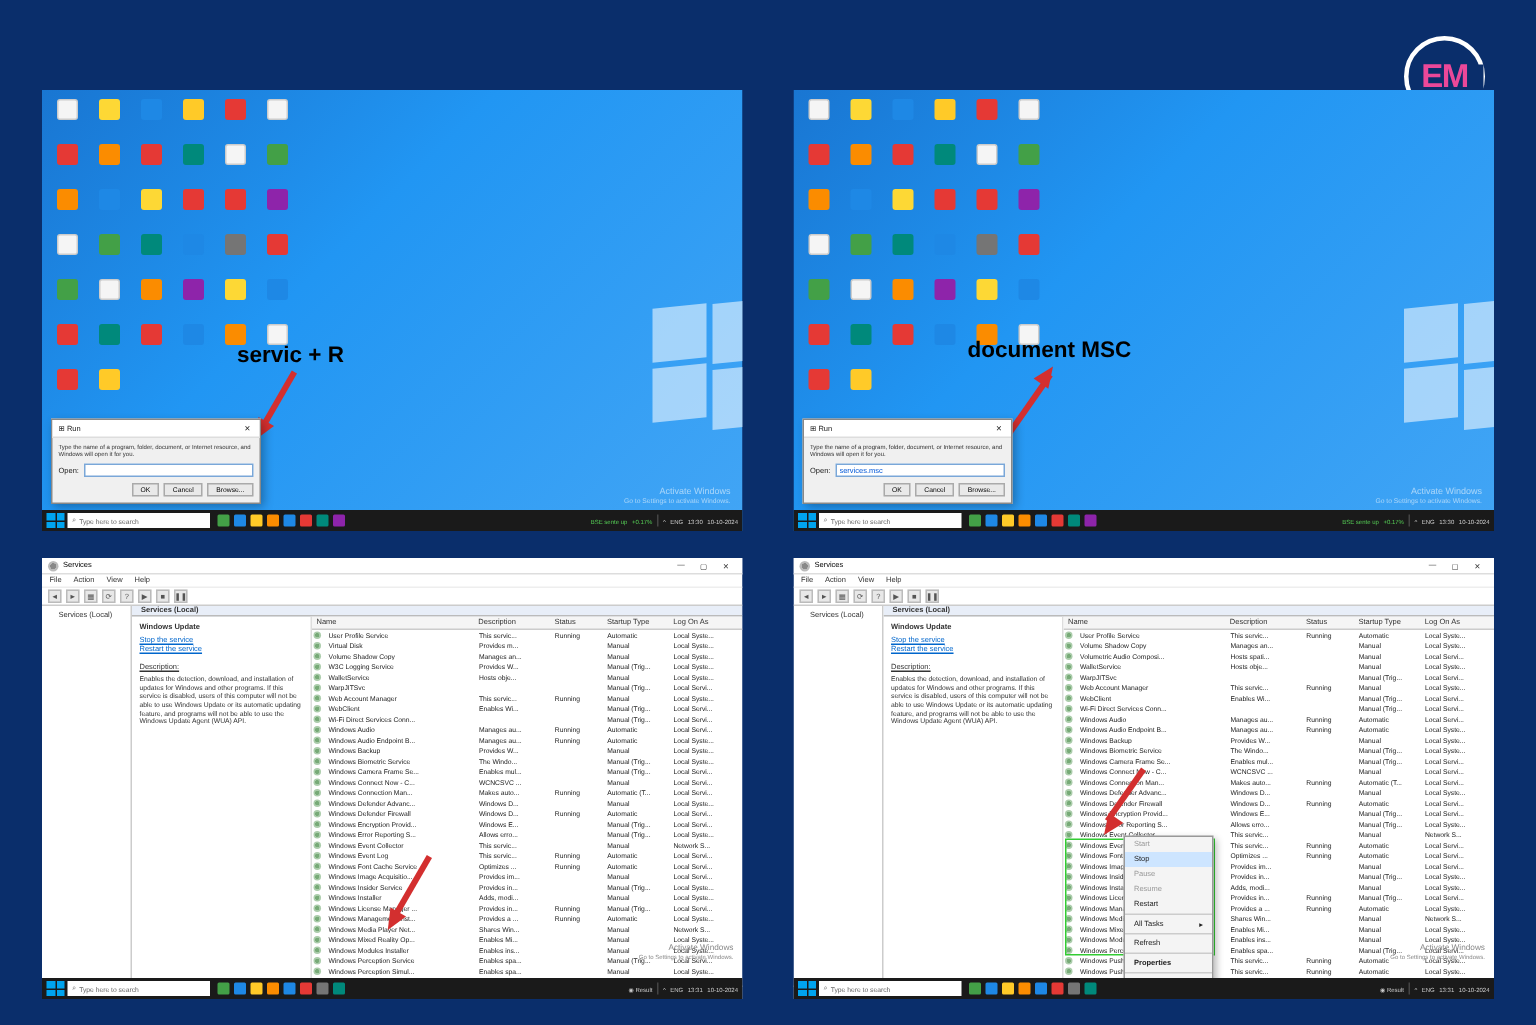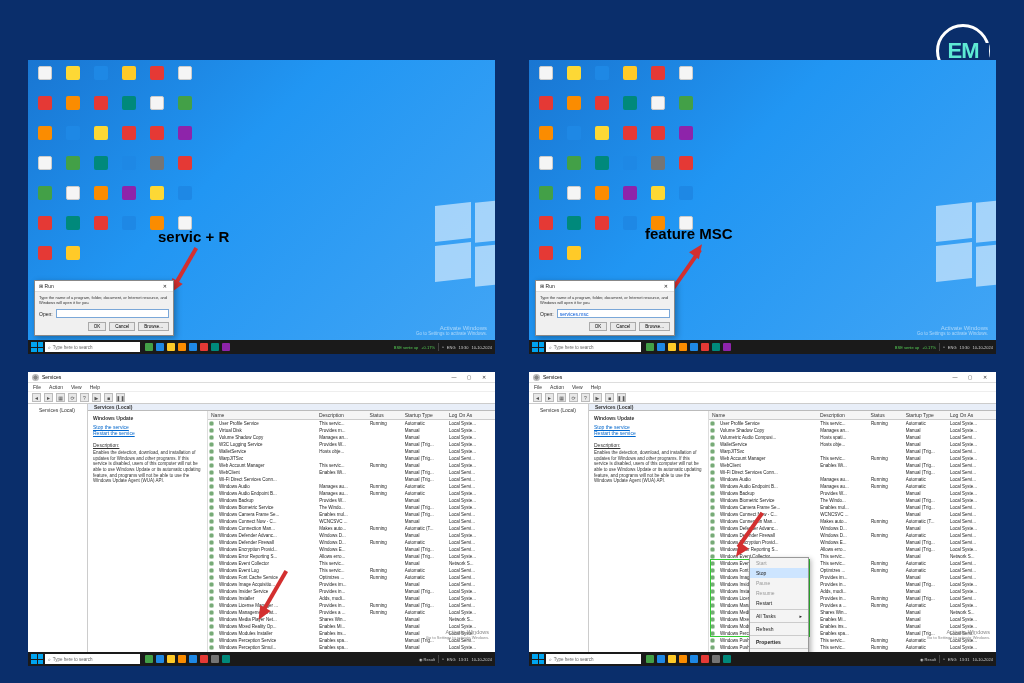--- a/index.html
+++ b/index.html
@@ -16,21 +16,21 @@
     position: absolute;
     top: 24px;
     right: 34px;
     width: 54px;
     height: 54px;
     border: 3px solid #fff;
     border-radius: 50%;
     display: flex;
     align-items: center;
     justify-content: center;
-    color: #5eead4;
+    color: #ec4899;
     font-weight: 700;
     font-size: 22px;
     letter-spacing: -1px;
   }
   .em-logo::after {
     content: "";
     position: absolute;
     top: 16px;
     right: -2px;
     width: 10px;
@@ -666,21 +666,21 @@
             <div class="ib c-folder"></div>
           </div>
         </div>
       <div class="win-logo-bg">
         <div class="sq s1"></div>
           <div class="sq s2"></div>
           <div class="sq s3"></div>
           <div class="sq s4"></div>
       </div>
 
-      <div class="anno-txt" style="left:116px;top:165px">feature MSC</div>
+      <div class="anno-txt" style="left:116px;top:165px">document MSC</div>
       <div class="arrow-line" style="left:142px;top:228px;width:48px;height:4px;transform:rotate(-55deg)"></div>
       <div class="arrow-head" style="left:163px;top:183px;transform:rotate(-145deg)"></div>
 
       <div class="run-dlg">
         <div class="run-title">
           <span>⊞ <span>Run</span></span>
           <span class="x">✕</span>
         </div>
         <div class="run-body">
           <div class="run-desc">Type the name of a program, folder, document, or Internet resource, and Windows will open it for you.</div>

